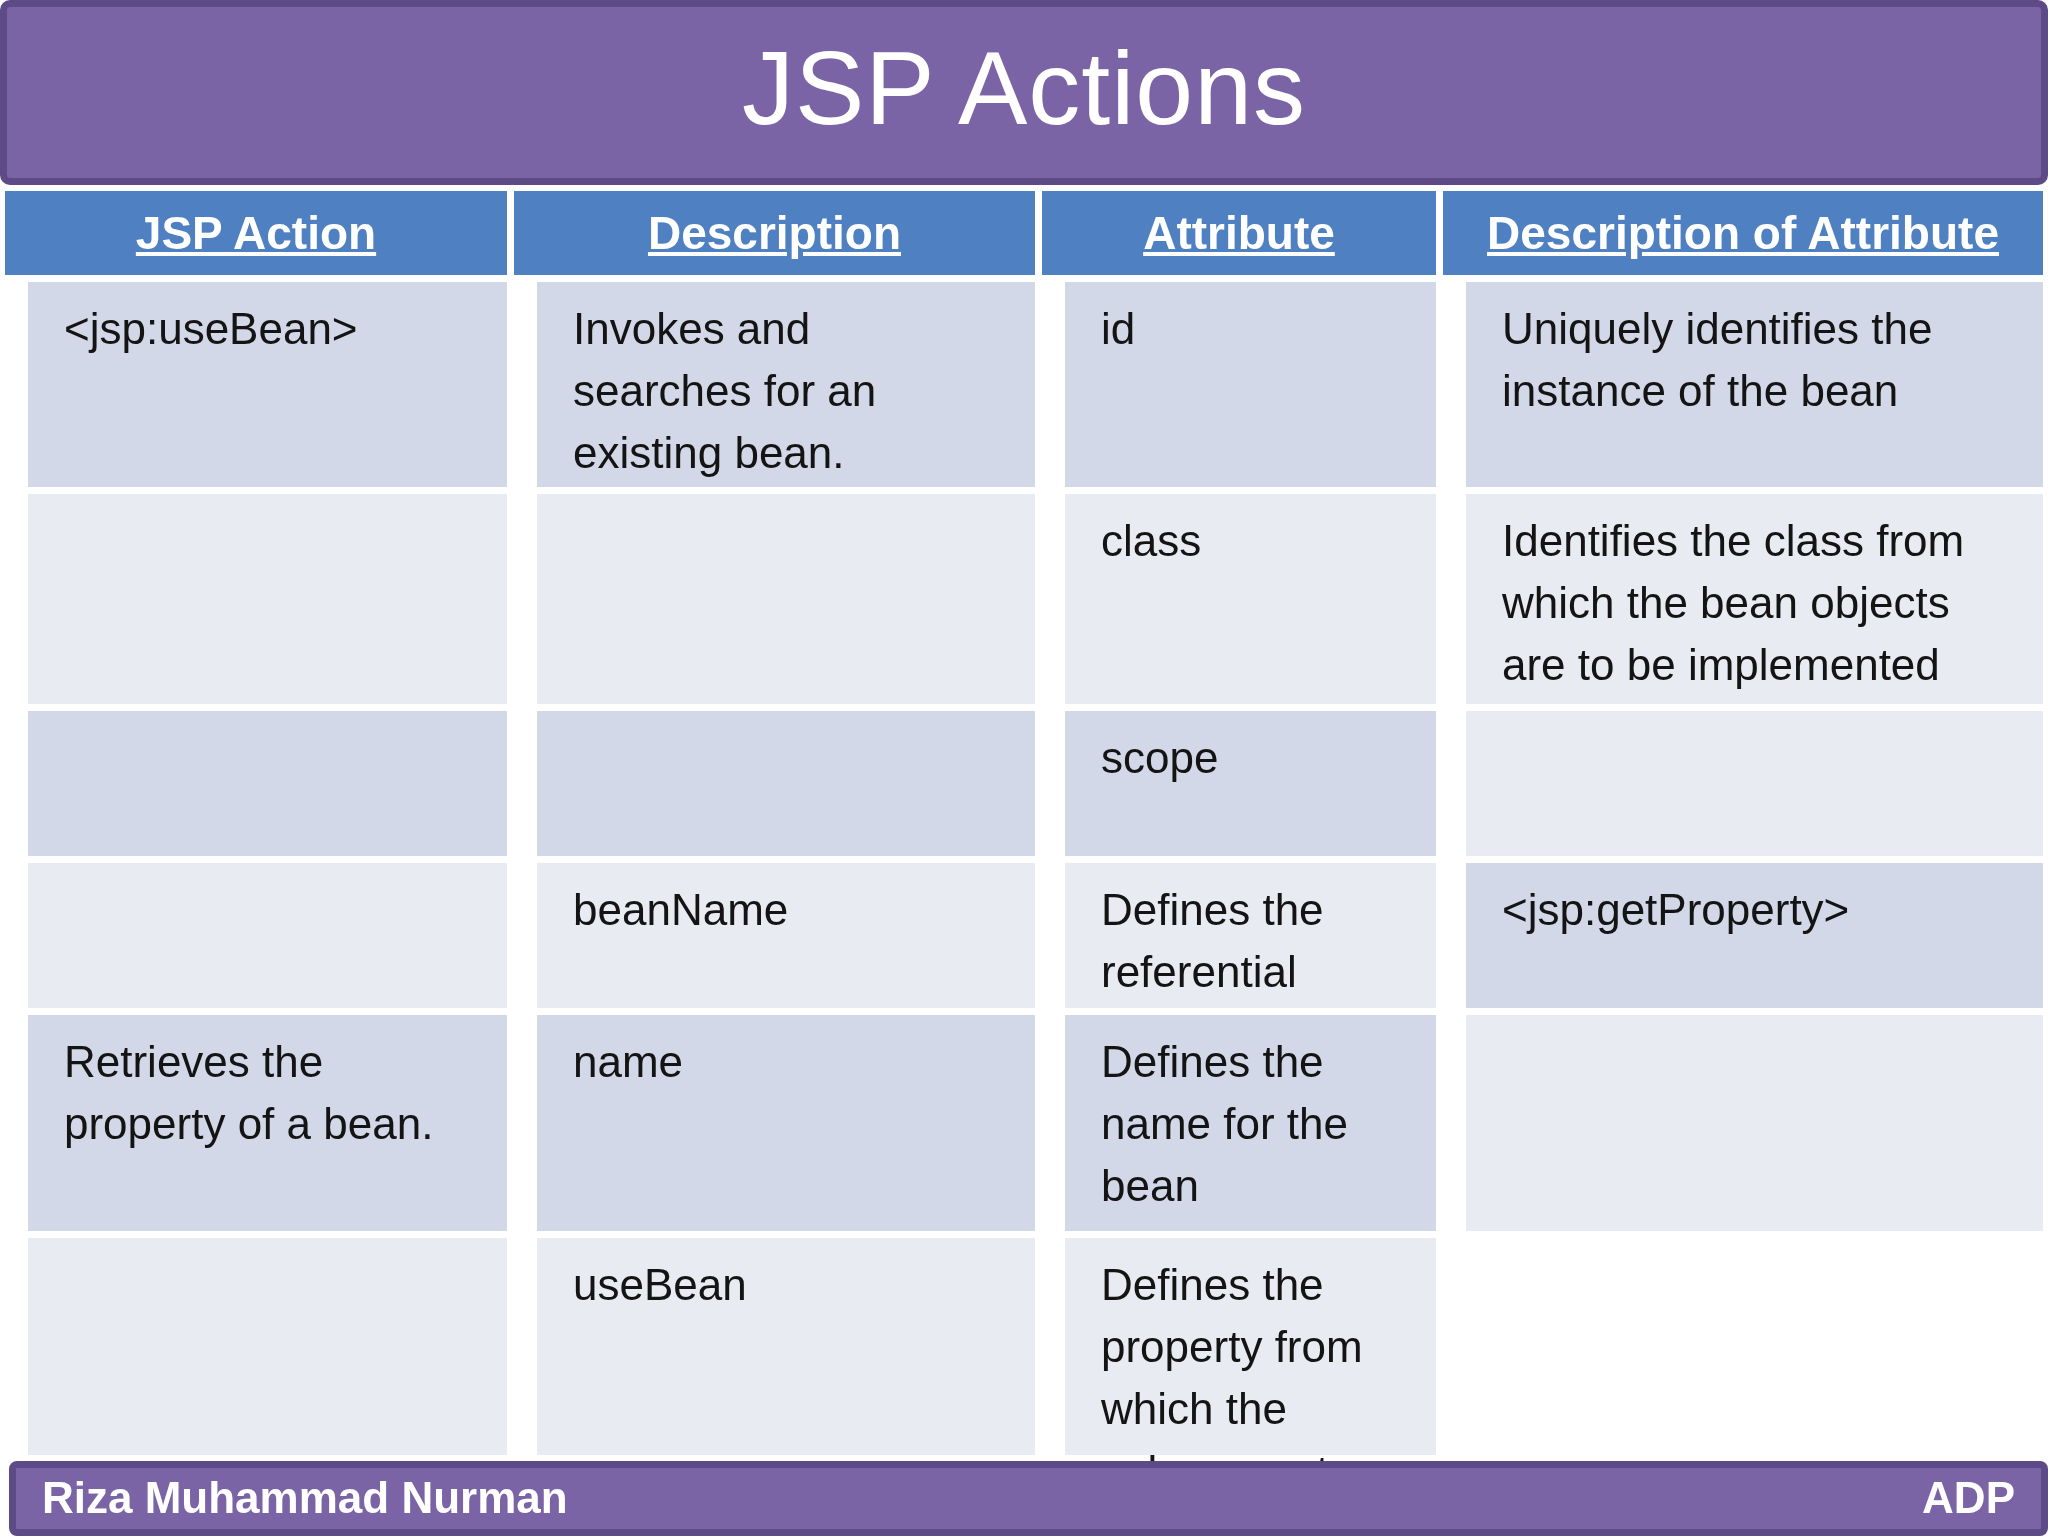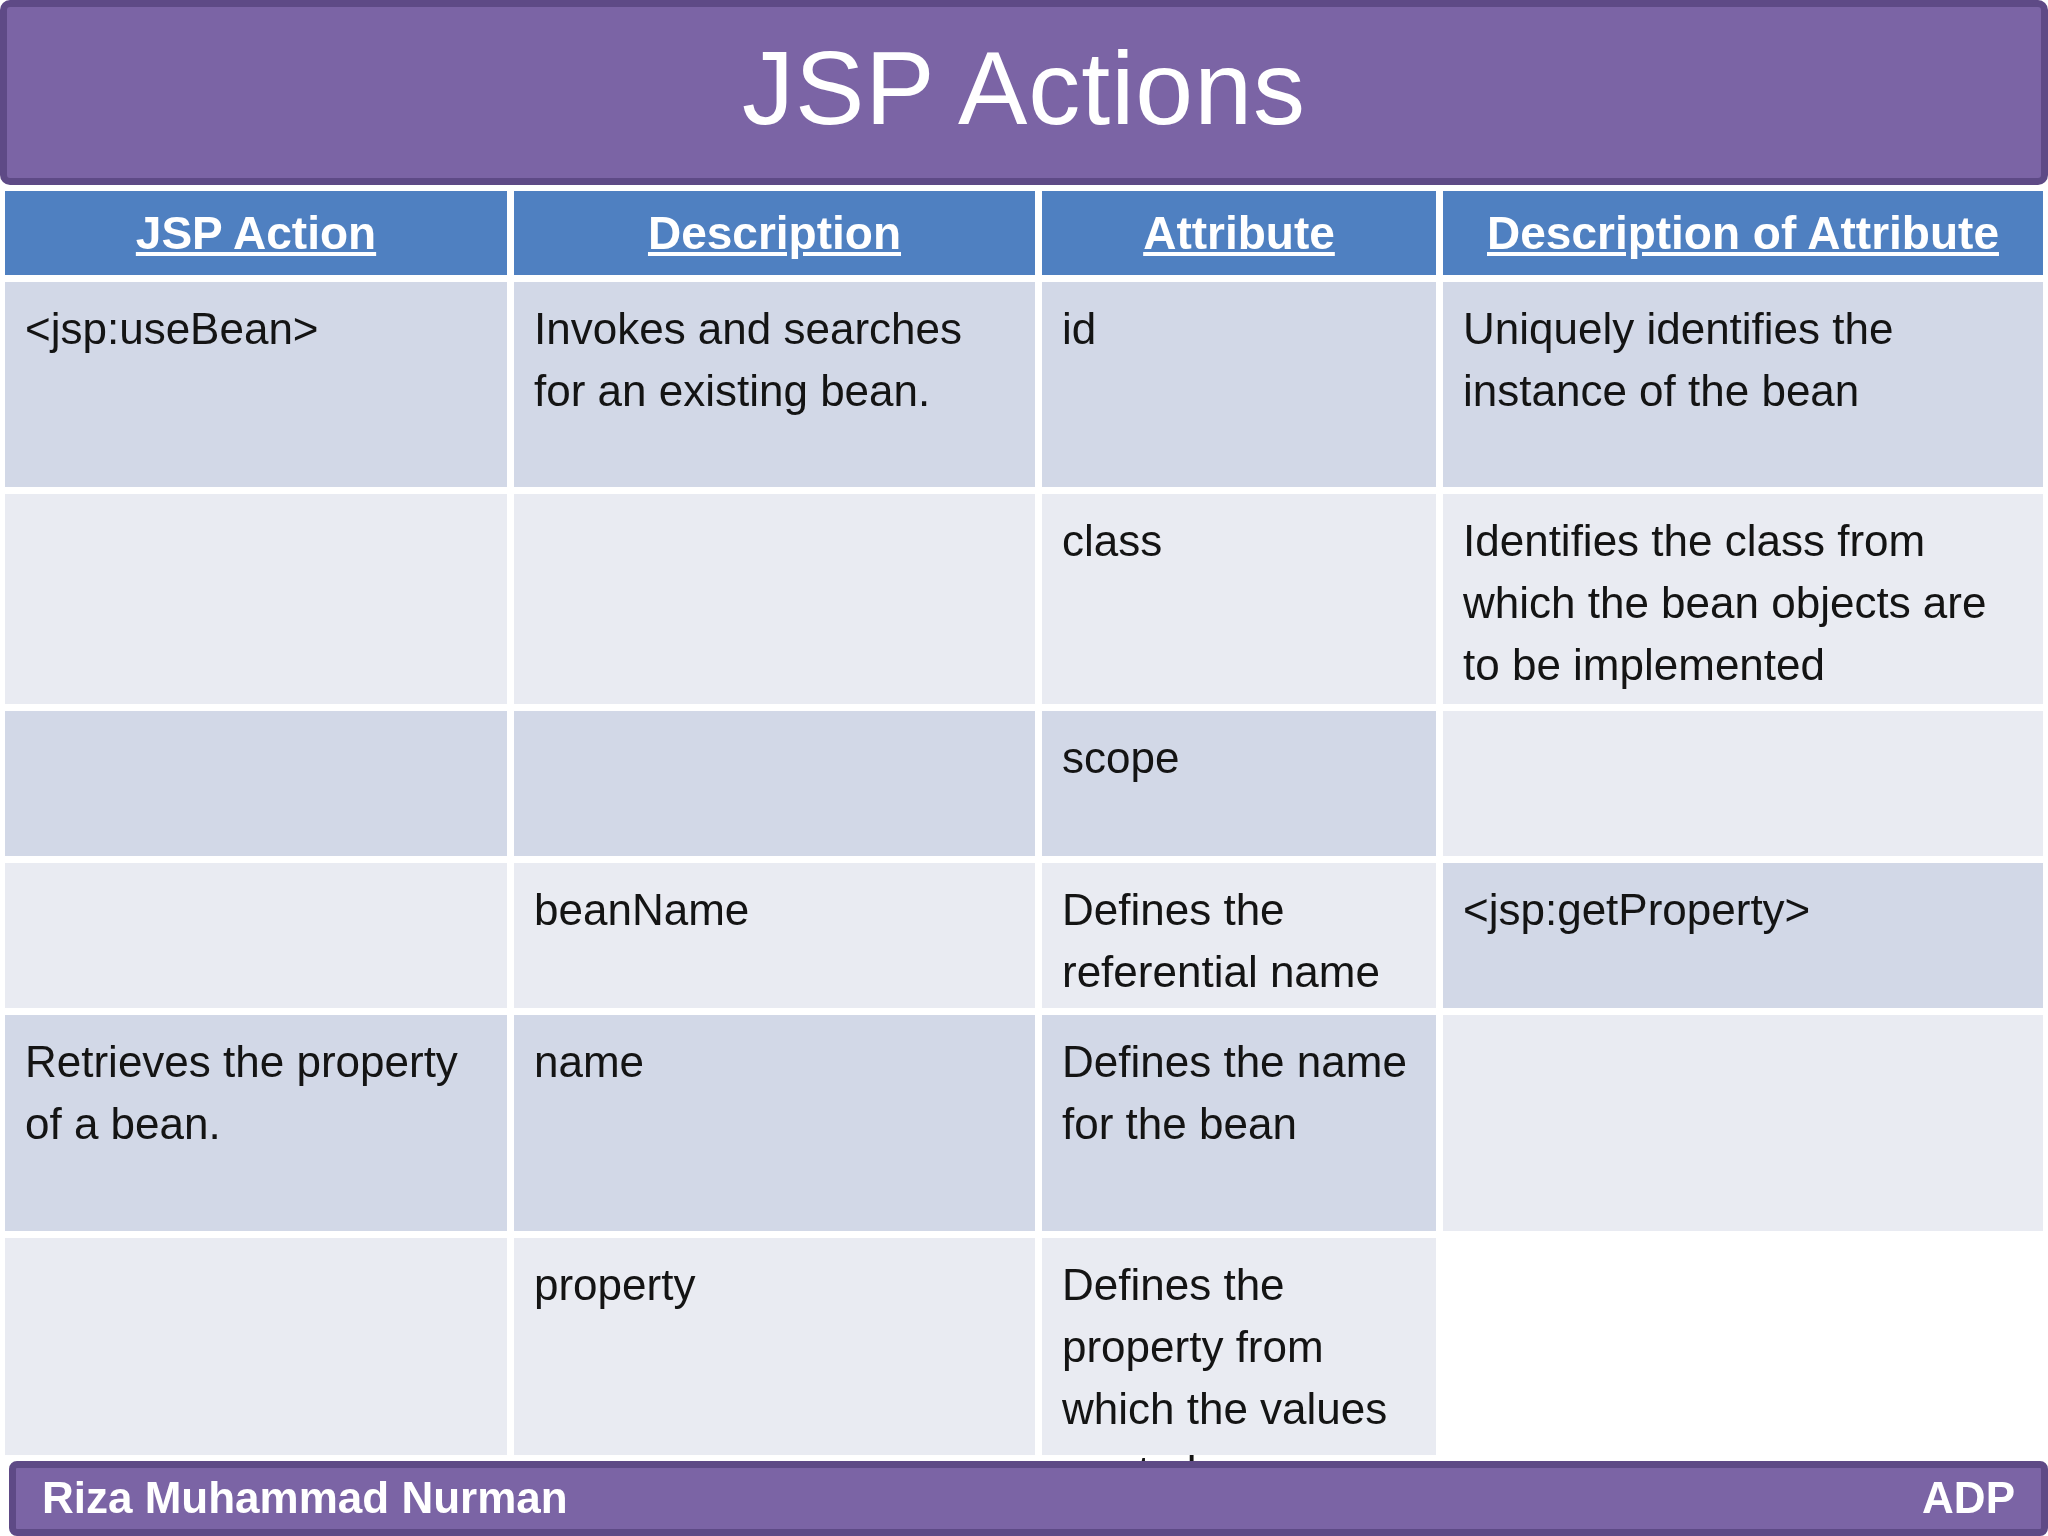--- a/index.html
+++ b/index.html
@@ -61,24 +61,25 @@
     color: var(--header-text);
     font-weight: bold;
     font-size: 46px;
     display: flex;
     align-items: center;
     justify-content: center;
     text-decoration: underline;
   }
   .td {
     box-sizing: border-box;
-    padding: 16px 20px;
+    padding: 16px 36px;
     font-size: 44px;
     line-height: 1.42;
     color: var(--body-text);
+    margin-left: 23px;
   }
   .dark { background: var(--row-dark); }
   .light { background: var(--row-light); }
   .footer-bar {
     box-sizing: border-box;
     margin-top: 6px;
     height: 76px;
     background: var(--title-bg);
     border: 7px solid var(--frame-border);
     border-radius: 8px;
@@ -130,21 +131,21 @@
     <div class="td light">beanName</div>
     <div class="td light">Defines the referential name for the bean</div>
 
     <div class="td dark">&lt;jsp:getProperty&gt;</div>
     <div class="td dark">Retrieves the property of a bean.</div>
     <div class="td dark">name</div>
     <div class="td dark">Defines the name for the bean</div>
 
     <div class="td light"></div>
     <div class="td light"></div>
-    <div class="td light">property</div>
+    <div class="td light">useBean</div>
     <div class="td light">Defines the property from which the values are to be retrieved</div>
 
   </div>
 
   <div class="footer-bar">
     <div class="footer-text">Riza Muhammad Nurman</div>
     <div class="footer-text">ADP</div>
   </div>
 
 </div>

